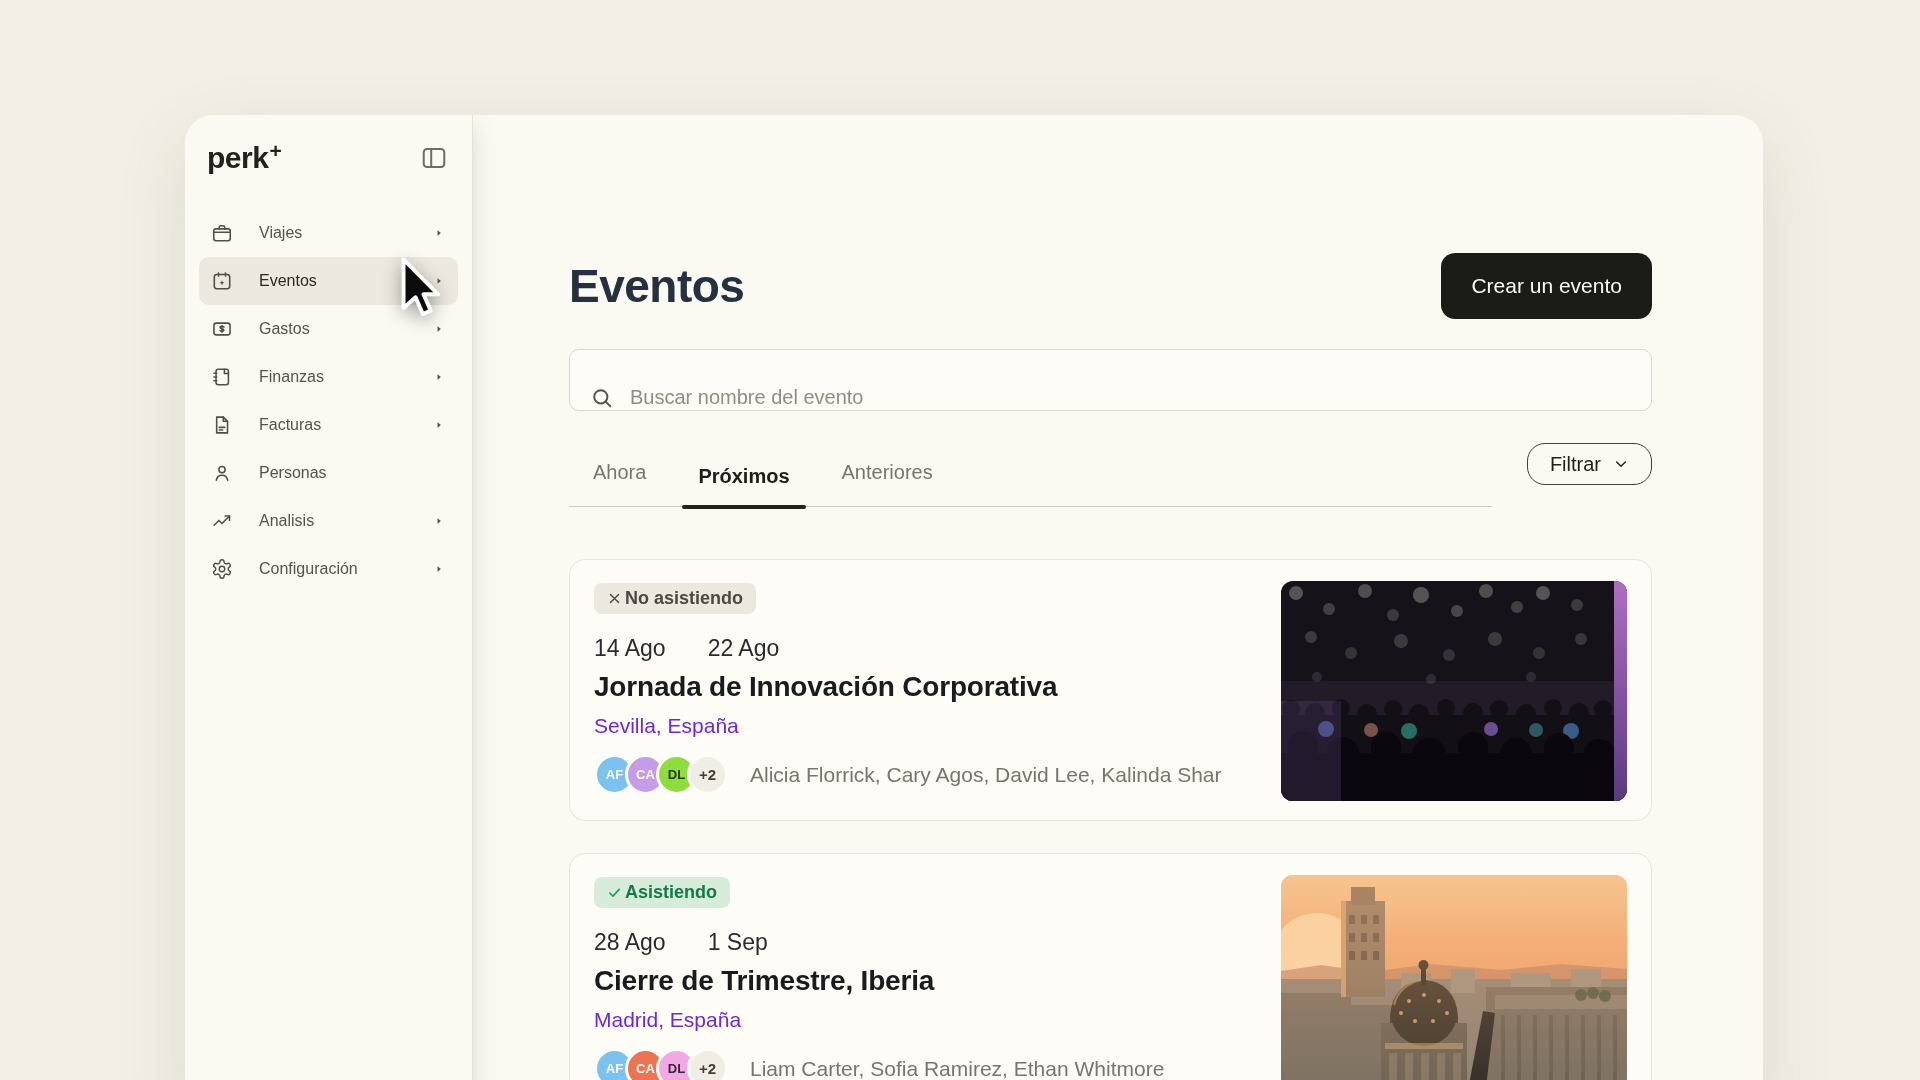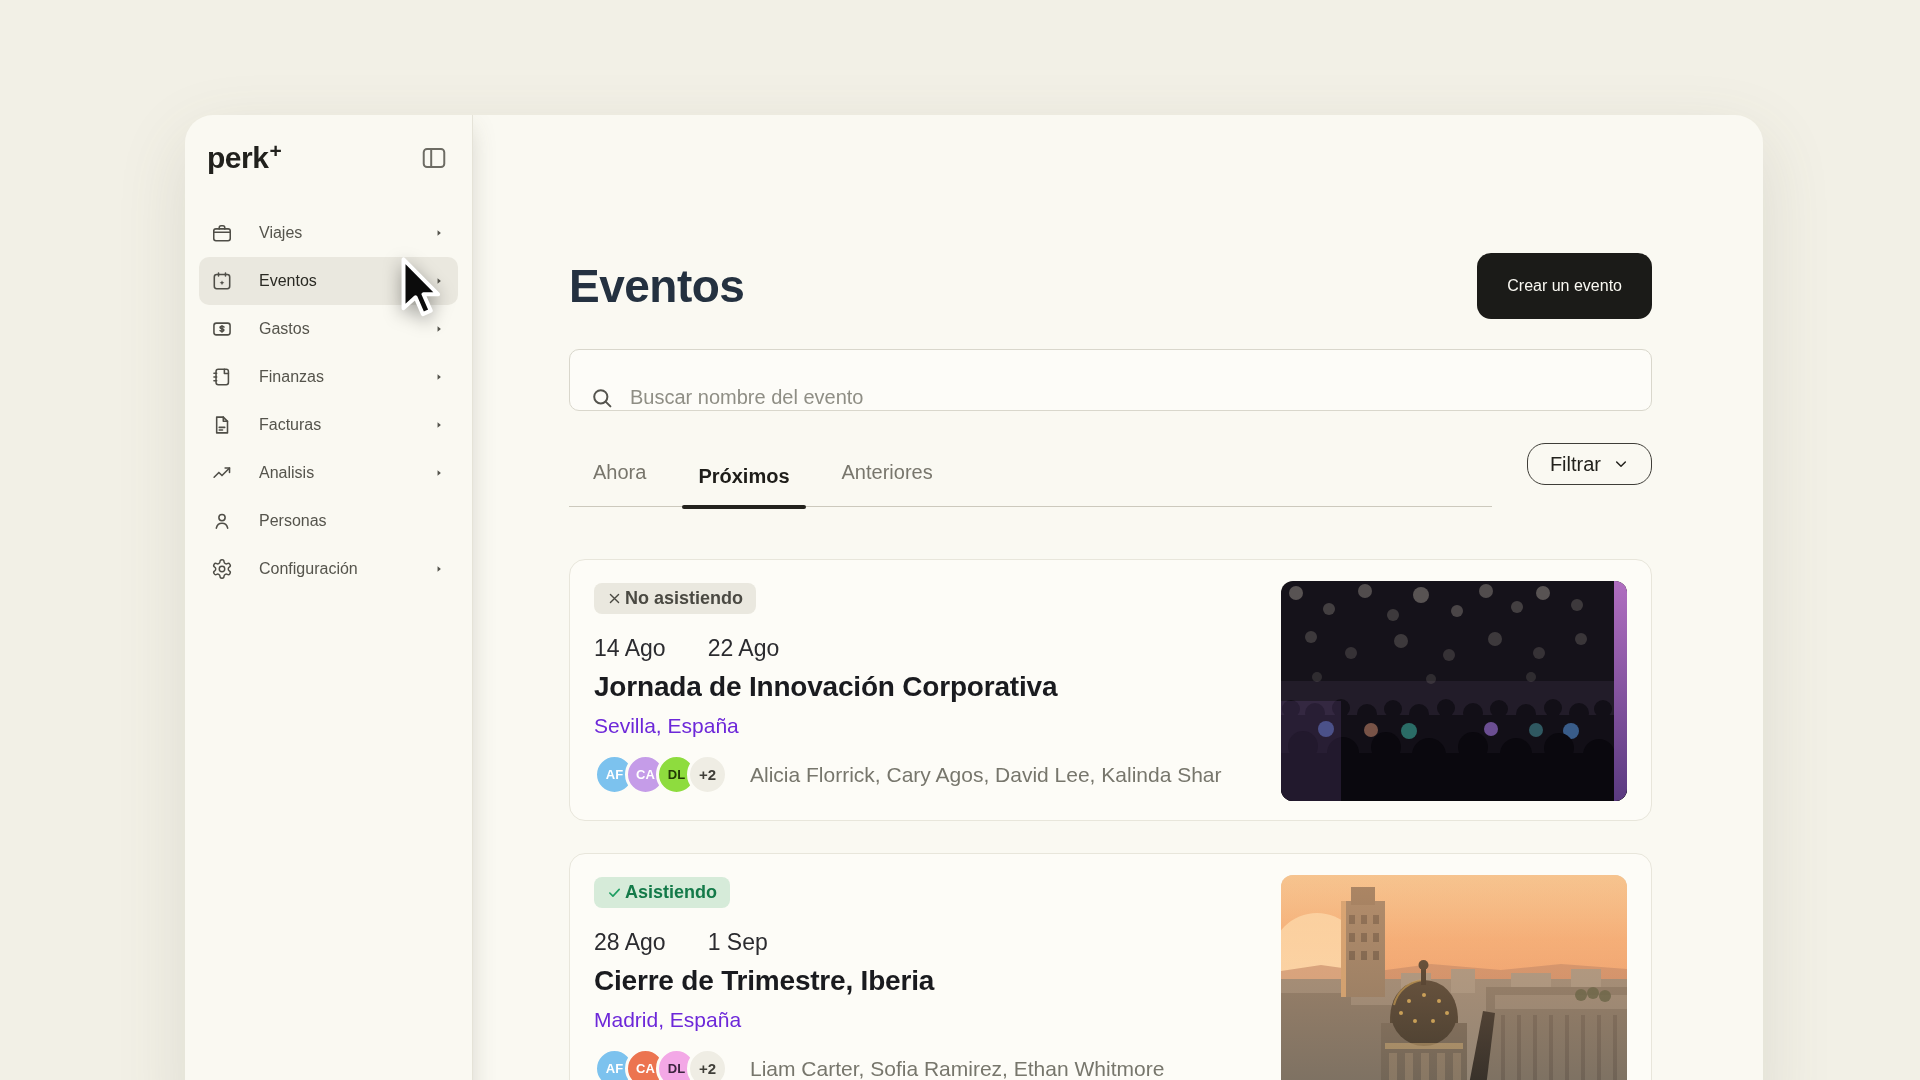--- a/index.html
+++ b/index.html
@@ -26,21 +26,21 @@
   .nav-icon{width:22px;height:22px;flex:none;display:inline-flex;color:#4f4e47;}
   .nav-icon svg{width:22px;height:22px;}
   .nav-label{flex:1;}
   .nav-chev{width:10px;height:10px;display:inline-flex;color:#55544d;margin-right:2px;}
   .nav-chev svg{width:10px;height:10px;}
   
   main{flex:1;padding:138px 111px 0 96px;position:relative;box-sizing:border-box;}
   .head-row{display:flex;justify-content:space-between;align-items:center;}
   h1{margin:0;font-size:46px;font-weight:700;color:#243140;letter-spacing:-.5px;}
   .create-btn{height:66px;padding:0 30px;background:#1b1b18;color:#faf9f2;border:none;
-    border-radius:14px;font-size:16px;font-family:inherit;cursor:pointer;}
+    border-radius:14px;font-size:21px;font-family:inherit;cursor:pointer;}
   .search{margin-top:30px;height:62px;background:#fdfcf8;border:1px solid #d9d7cc;
     border-radius:10px;display:flex;align-items:flex-end;padding:0 20px;gap:14px;
     box-sizing:border-box;}
   .search-icon{width:24px;height:24px;color:#55544e;display:inline-flex;}
   .search-icon svg{width:24px;height:24px;}
   .search input{flex:1;border:none;outline:none;background:transparent;font-size:20px;
     font-family:inherit;color:#33322c;}
   .search input::placeholder{color:#8f8e85;}
   .tabs-row{margin-top:34px;display:flex;align-items:flex-start;}
   .tabs-track{width:923px;display:flex;gap:52px;padding:12px 0 18px 24px;
@@ -173,40 +173,40 @@
     <span class="nav-label">Facturas</span>
     <span class="nav-chev">
               <svg viewBox="0 0 24 24">
                 <path d="M8.5 5.5l8 6.5-8 6.5z" fill="currentColor"></path>
               </svg>
             </span>
   </button>
           <button class="nav-item">
     <span class="nav-icon">
               <svg viewBox="0 0 24 24" fill="none" stroke="currentColor" stroke-width="1.7" stroke-linecap="round" stroke-linejoin="round">
+                <circle cx="12" cy="8.3" r="3.4"></circle>
+                <path d="M5.8 19.8c.8-3.5 3.2-5.3 6.2-5.3s5.4 1.8 6.2 5.3"></path>
+              </svg>
+            </span>
+    <span class="nav-label">Personas</span>
+    <span class="nav-chev" style="visibility: hidden;">
+              <svg viewBox="0 0 24 24">
+                <path d="M8.5 5.5l8 6.5-8 6.5z" fill="currentColor"></path>
+              </svg>
+            </span>
+  </button>
+          <button class="nav-item">
+    <span class="nav-icon">
+              <svg viewBox="0 0 24 24" fill="none" stroke="currentColor" stroke-width="1.7" stroke-linecap="round" stroke-linejoin="round">
                 <path d="M3.4 16.6l5.2-5.2 3.4 3.4 8.2-8.2"></path>
                 <path d="M15.4 6.6h4.8v4.8"></path>
               </svg>
             </span>
     <span class="nav-label">Analisis</span>
     <span class="nav-chev">
-              <svg viewBox="0 0 24 24">
-                <path d="M8.5 5.5l8 6.5-8 6.5z" fill="currentColor"></path>
-              </svg>
-            </span>
-  </button>
-          <button class="nav-item">
-    <span class="nav-icon">
-              <svg viewBox="0 0 24 24" fill="none" stroke="currentColor" stroke-width="1.7" stroke-linecap="round" stroke-linejoin="round">
-                <circle cx="12" cy="8.3" r="3.4"></circle>
-                <path d="M5.8 19.8c.8-3.5 3.2-5.3 6.2-5.3s5.4 1.8 6.2 5.3"></path>
-              </svg>
-            </span>
-    <span class="nav-label">Personas</span>
-    <span class="nav-chev" style="visibility: hidden;">
               <svg viewBox="0 0 24 24">
                 <path d="M8.5 5.5l8 6.5-8 6.5z" fill="currentColor"></path>
               </svg>
             </span>
   </button>
           <button class="nav-item">
     <span class="nav-icon">
               <svg viewBox="0 0 24 24" fill="none" stroke="currentColor" stroke-width="1.6" stroke-linecap="round" stroke-linejoin="round">
                 <path d="M12.22 2h-.44a2 2 0 0 0-2 2v.18a2 2 0 0 1-1 1.73l-.43.25a2 2 0 0 1-2 0l-.15-.08a2 2 0 0 0-2.73.73l-.22.38a2 2 0 0 0 .73 2.73l.15.1a2 2 0 0 1 1 1.72v.51a2 2 0 0 1-1 1.74l-.15.09a2 2 0 0 0-.73 2.73l.22.38a2 2 0 0 0 2.73.73l.15-.08a2 2 0 0 1 2 0l.43.25a2 2 0 0 1 1 1.73V20a2 2 0 0 0 2 2h.44a2 2 0 0 0 2-2v-.18a2 2 0 0 1 1-1.73l.43-.25a2 2 0 0 1 2 0l.15.08a2 2 0 0 0 2.73-.73l.22-.39a2 2 0 0 0-.73-2.73l-.15-.08a2 2 0 0 1-1-1.74v-.5a2 2 0 0 1 1-1.74l.15-.09a2 2 0 0 0 .73-2.73l-.22-.38a2 2 0 0 0-2.73-.73l-.15.08a2 2 0 0 1-2 0l-.43-.25a2 2 0 0 1-1-1.73V4a2 2 0 0 0-2-2z"></path>
                 <circle cx="12" cy="12" r="3"></circle>

